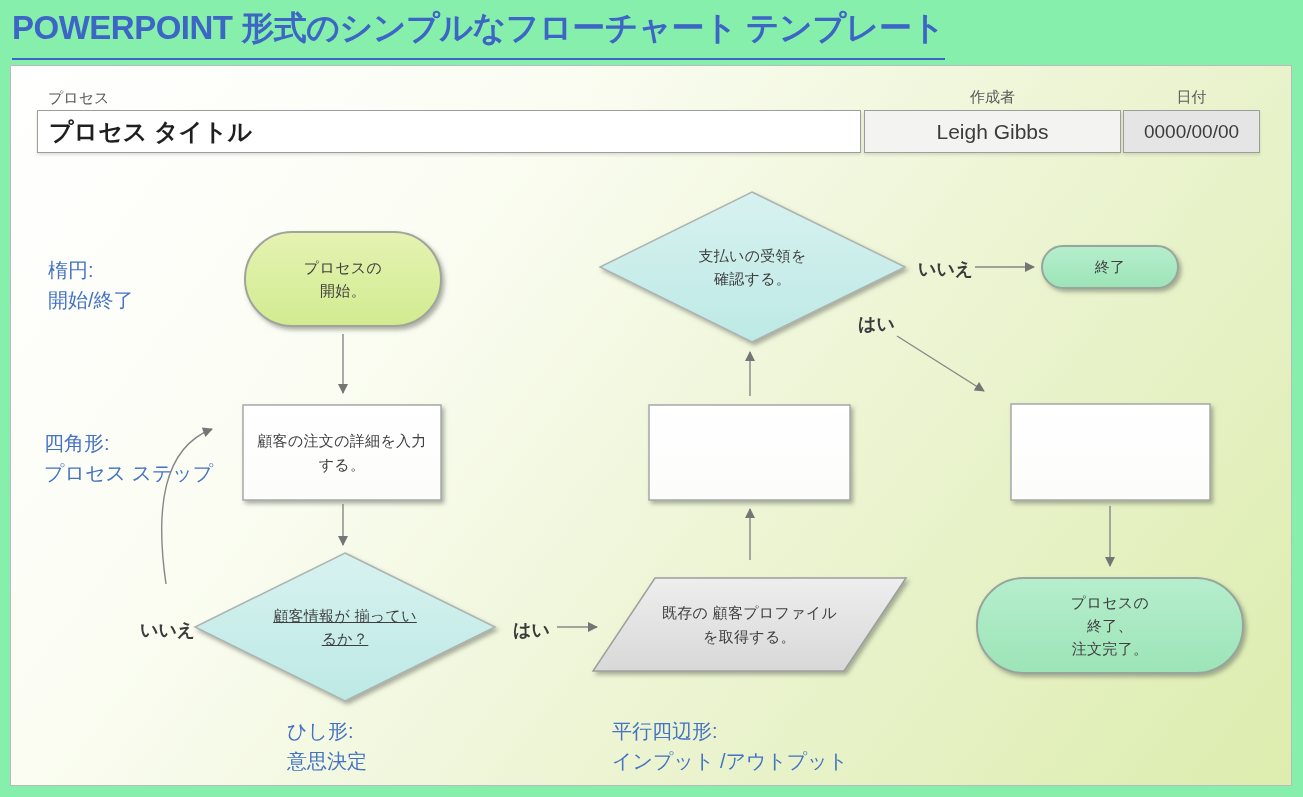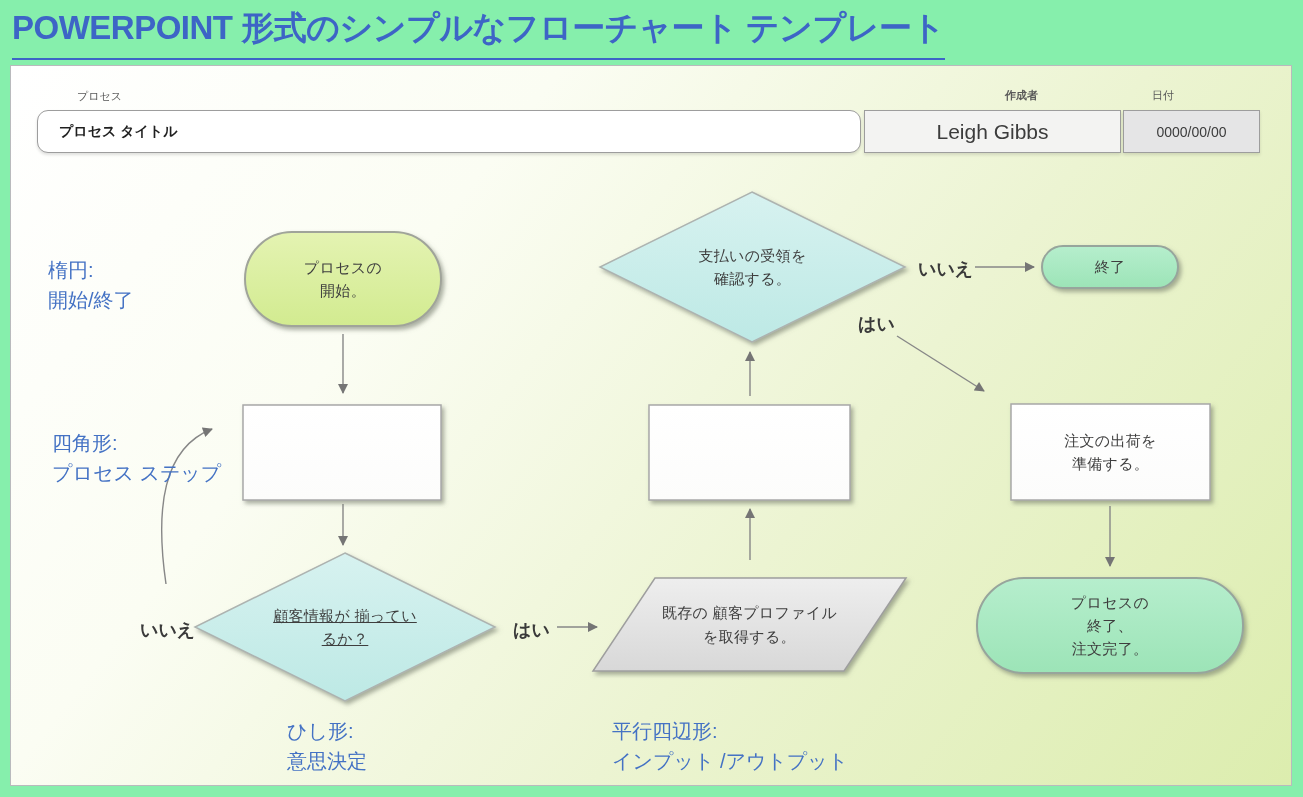--- a/index.html
+++ b/index.html
@@ -10,33 +10,33 @@
     font-size:33px; font-weight:bold; color:#3d65c6; letter-spacing:-0.5px;
     white-space:nowrap; padding-bottom:7px; border-bottom:2px solid #3d65c6;
   }
 
   .panel {
     position:absolute; left:10px; top:65px; width:1282px; height:721px;
     background:linear-gradient(128deg,#ffffff 0%,#fbfdf3 30%,#ecf4d2 62%,#dcedae 100%);
     border:1px solid #b9babd; box-sizing:border-box;
   }
 
-  .hdr-label { position:absolute; font-size:11px; color:#595959;margin-left:29px; }
+  .hdr-label { position:absolute; font-size:15px; color:#595959; }
   .hdr-process { left:48px; top:89px; }
-  .hdr-author  { left:864px; top:88px; width:257px; text-align:center;font-weight:bold; }
-  .hdr-date    { left:1123px; top:88px; width:137px; text-align:left; }
+  .hdr-author  { left:864px; top:88px; width:257px; text-align:center; }
+  .hdr-date    { left:1123px; top:88px; width:137px; text-align:center; }
 
   .field {
     position:absolute; box-sizing:border-box; border:1px solid #9d9d9d;
     display:flex; align-items:center; box-shadow:0 2px 3px rgba(0,0,0,0.12);
     top:110px; height:43px;
   }
-  .title-box  { left:37px;  width:824px; background:#ffffff; font-size:14px; font-weight:bold; color:#1f1f1f; padding-left:21px;border-radius:11px; }
+  .title-box  { left:37px;  width:824px; background:#ffffff; font-size:24px; font-weight:bold; color:#1f1f1f; padding-left:11px; }
   .author-box { left:864px; width:257px; background:#f3f3f2; font-size:21px; color:#3c3c3c; justify-content:center; }
-  .date-box   { left:1123px; width:137px; background:#e5e5e6; font-size:14px; color:#3c3c3c; justify-content:center; }
+  .date-box   { left:1123px; width:137px; background:#e5e5e6; font-size:19px; color:#3c3c3c; justify-content:center; }
 
   .flow-layer { position:absolute; left:0; top:0; }
   .flow-layer line, .flow-layer path.conn { stroke:#878787; stroke-width:1.4; fill:none; }
 
   .node-text {
     position:absolute; display:flex; align-items:center; justify-content:center;
     text-align:center; white-space:pre-line; font-size:15px; color:#3e3e3e;
     line-height:1.55; letter-spacing:0.3px; cursor:default;
   }
   .legend-label {
@@ -48,21 +48,21 @@
   #t-enter   { left:243px;  top:405px; width:198px; height:95px; }
   #t-check   { left:195px;  top:553px; width:300px; height:148px;text-decoration:underline; }
   #t-profile { left:593px;  top:578px; width:313px; height:93px; }
   #t-update  { left:649px;  top:405px; width:201px; height:95px; }
   #t-confirm { left:600px;  top:192px; width:305px; height:150px; }
   #t-end     { left:1042px; top:246px; width:136px; height:42px; }
   #t-prepare { left:1011px; top:404px; width:199px; height:96px; }
   #t-done    { left:977px;  top:578px; width:266px; height:95px; }
 
   #lg-ellipse { left:48px;  top:255px; }
-  #lg-rect    { left:52px;  top:428px; }
+  #lg-rect    { left:44px;  top:428px; }
   #lg-diamond { left:287px; top:716px; }
   #lg-para    { left:612px; top:716px; }
 
   #el-no1  { left:140px; top:618px; }
   #el-yes1 { left:513px; top:618px; }
   #el-no2  { left:918px; top:257px; }
   #el-yes2 { left:858px; top:312px; }
 </style>
 </head>
 <body>
@@ -127,29 +127,29 @@
     <polygon points="655,578 906,578 844,671 593,671" fill="url(#gGray)" stroke="#9e9e9e" stroke-width="1.5" filter="url(#shadow)"></polygon>
     <rect x="649" y="405" width="201" height="95" fill="url(#gWhite)" stroke="#a8a8a8" stroke-width="1.5" filter="url(#shadow)"></rect>
     <polygon points="752,192 905,267 752,342 600,267" fill="url(#gCyan)" stroke="#adb3b0" stroke-width="1.5" filter="url(#shadow)"></polygon>
     <rect x="1042" y="246" width="136" height="42" rx="21" fill="url(#gMint)" stroke="#97a59c" stroke-width="2" filter="url(#shadow)"></rect>
     <rect x="1011" y="404" width="199" height="96" fill="url(#gWhite)" stroke="#a8a8a8" stroke-width="1.5" filter="url(#shadow)"></rect>
     <rect x="977" y="578" width="266" height="95" rx="47" fill="url(#gMint)" stroke="#97a59c" stroke-width="2" filter="url(#shadow)"></rect>
   </svg>
 
   <div class="node-text" id="t-start">プロセスの
 開始。</div>
+  <div class="node-text" id="t-enter">顧客の注文の詳細を入力
+する。</div>
   <div class="node-text" id="t-check">顧客情報が 揃ってい
 るか？</div>
   <div class="node-text" id="t-profile">既存の 顧客プロファイル
 を取得する。</div>
   <div class="node-text" id="t-end">終了</div>
   <div class="node-text" id="t-confirm">支払いの受領を
 確認する。</div>
-  <div class="node-text" id="t-prepare">注文の出荷を
-準備する。</div>
   <div class="node-text" id="t-done">プロセスの
 終了、
 注文完了。</div>
 
   <div class="legend-label" id="lg-ellipse">楕円:
 開始/終了</div>
   <div class="legend-label" id="lg-rect">四角形:
 プロセス ステップ</div>
   <div class="legend-label" id="lg-diamond">ひし形:
 意思決定</div>

